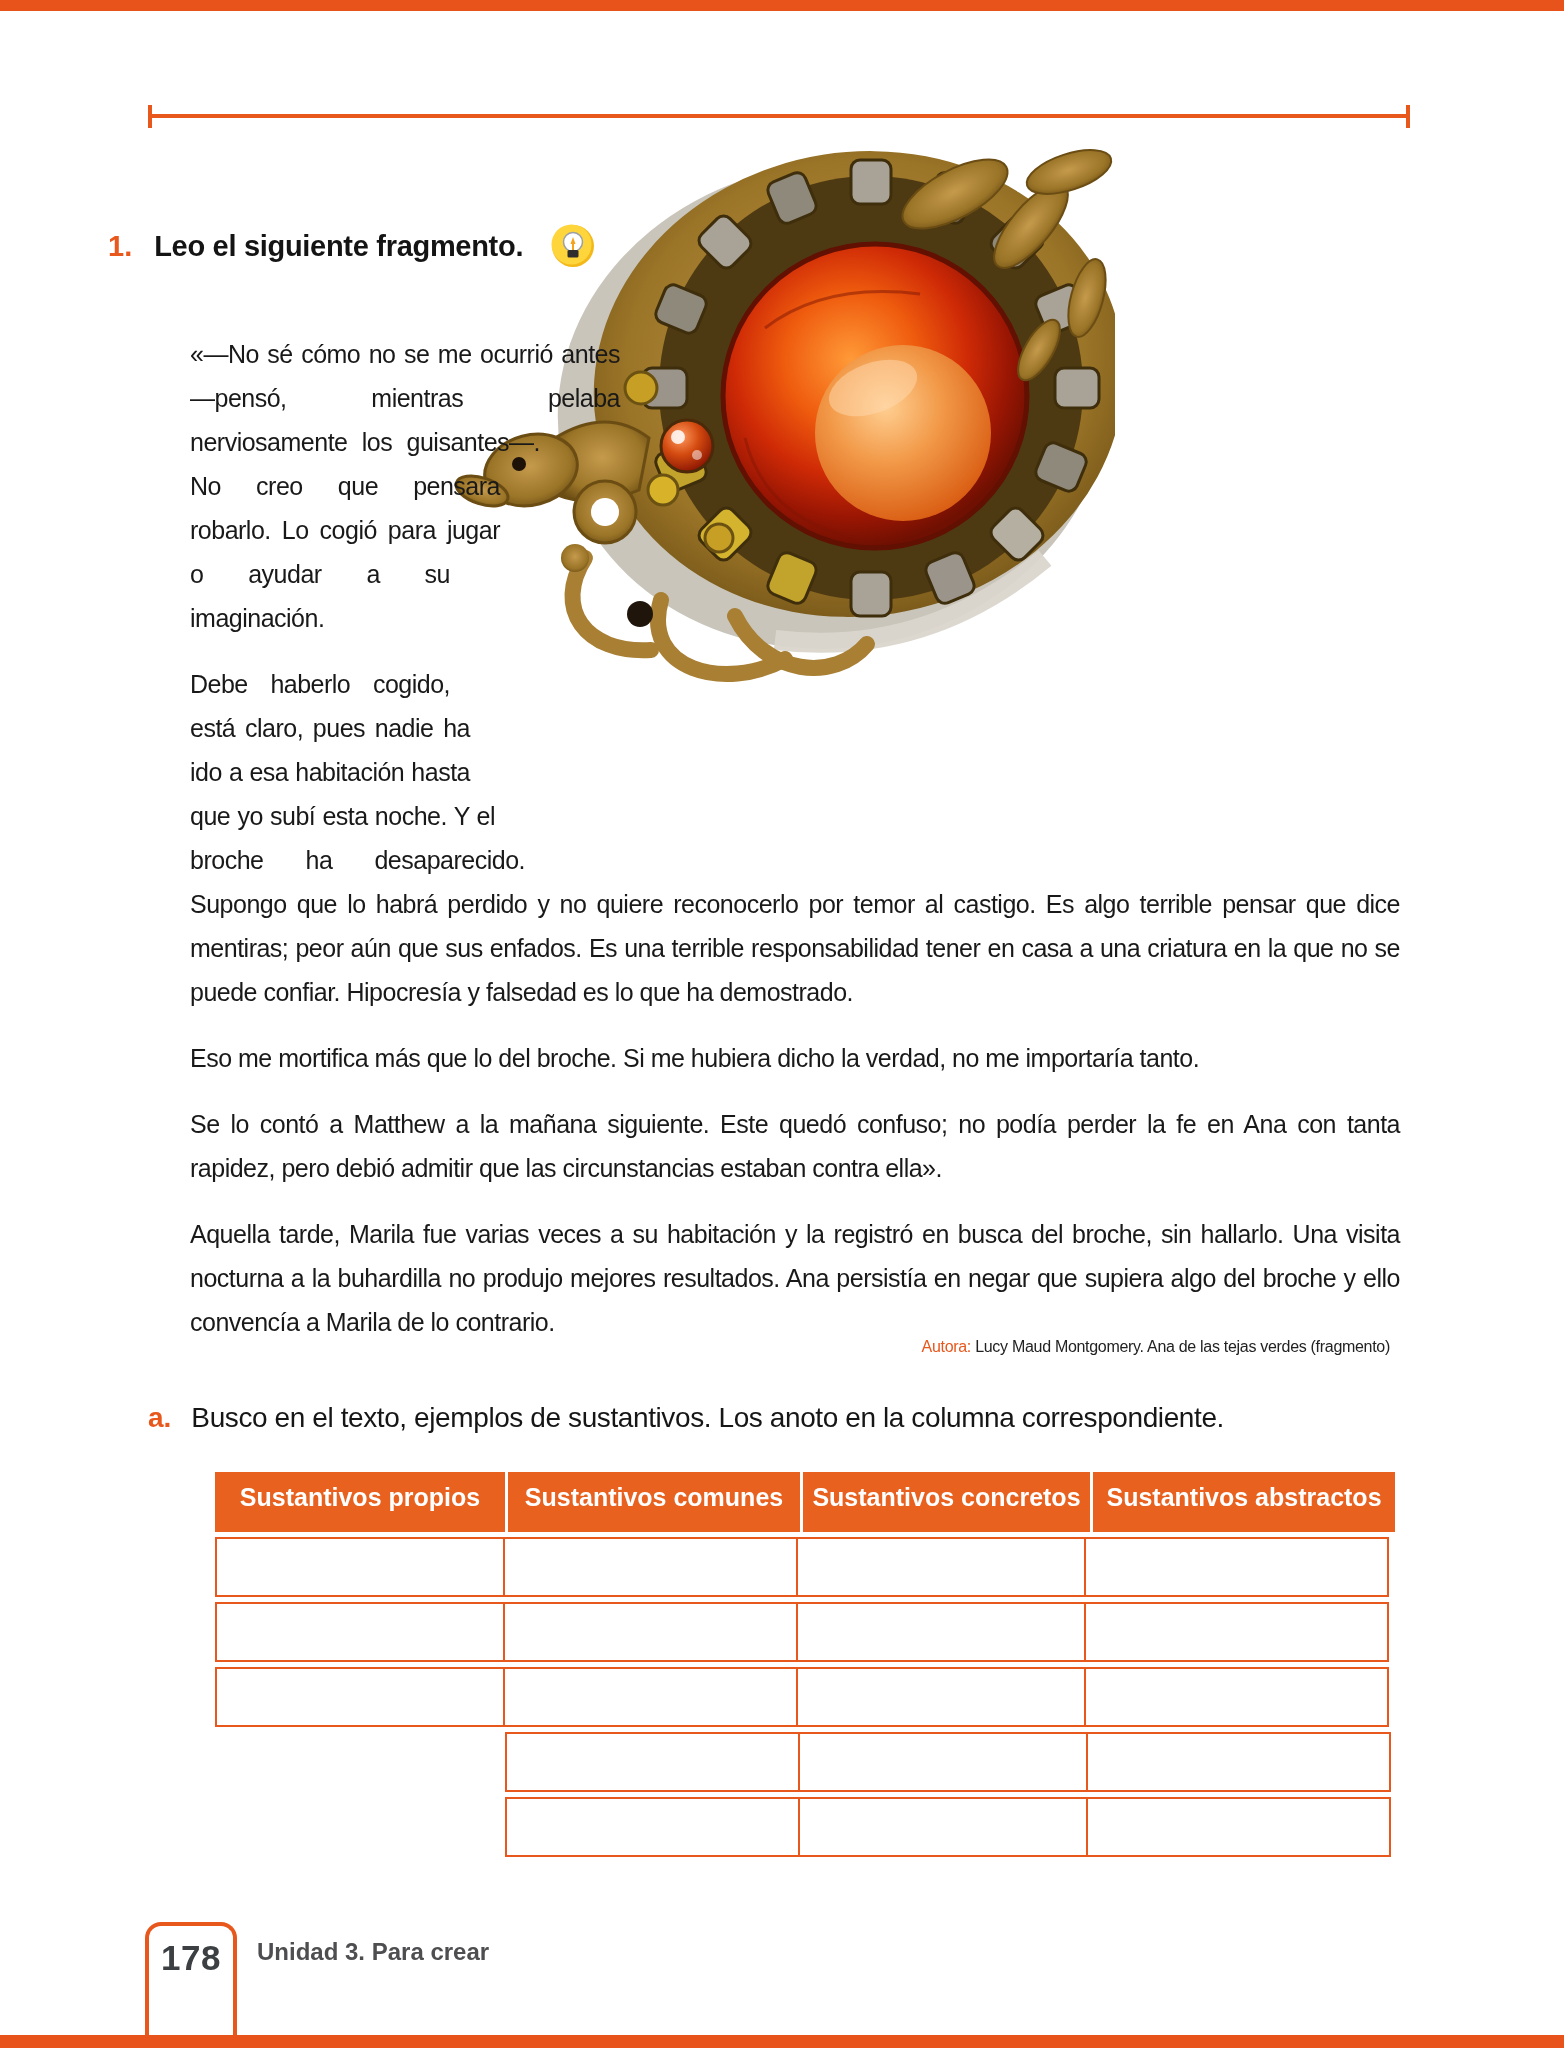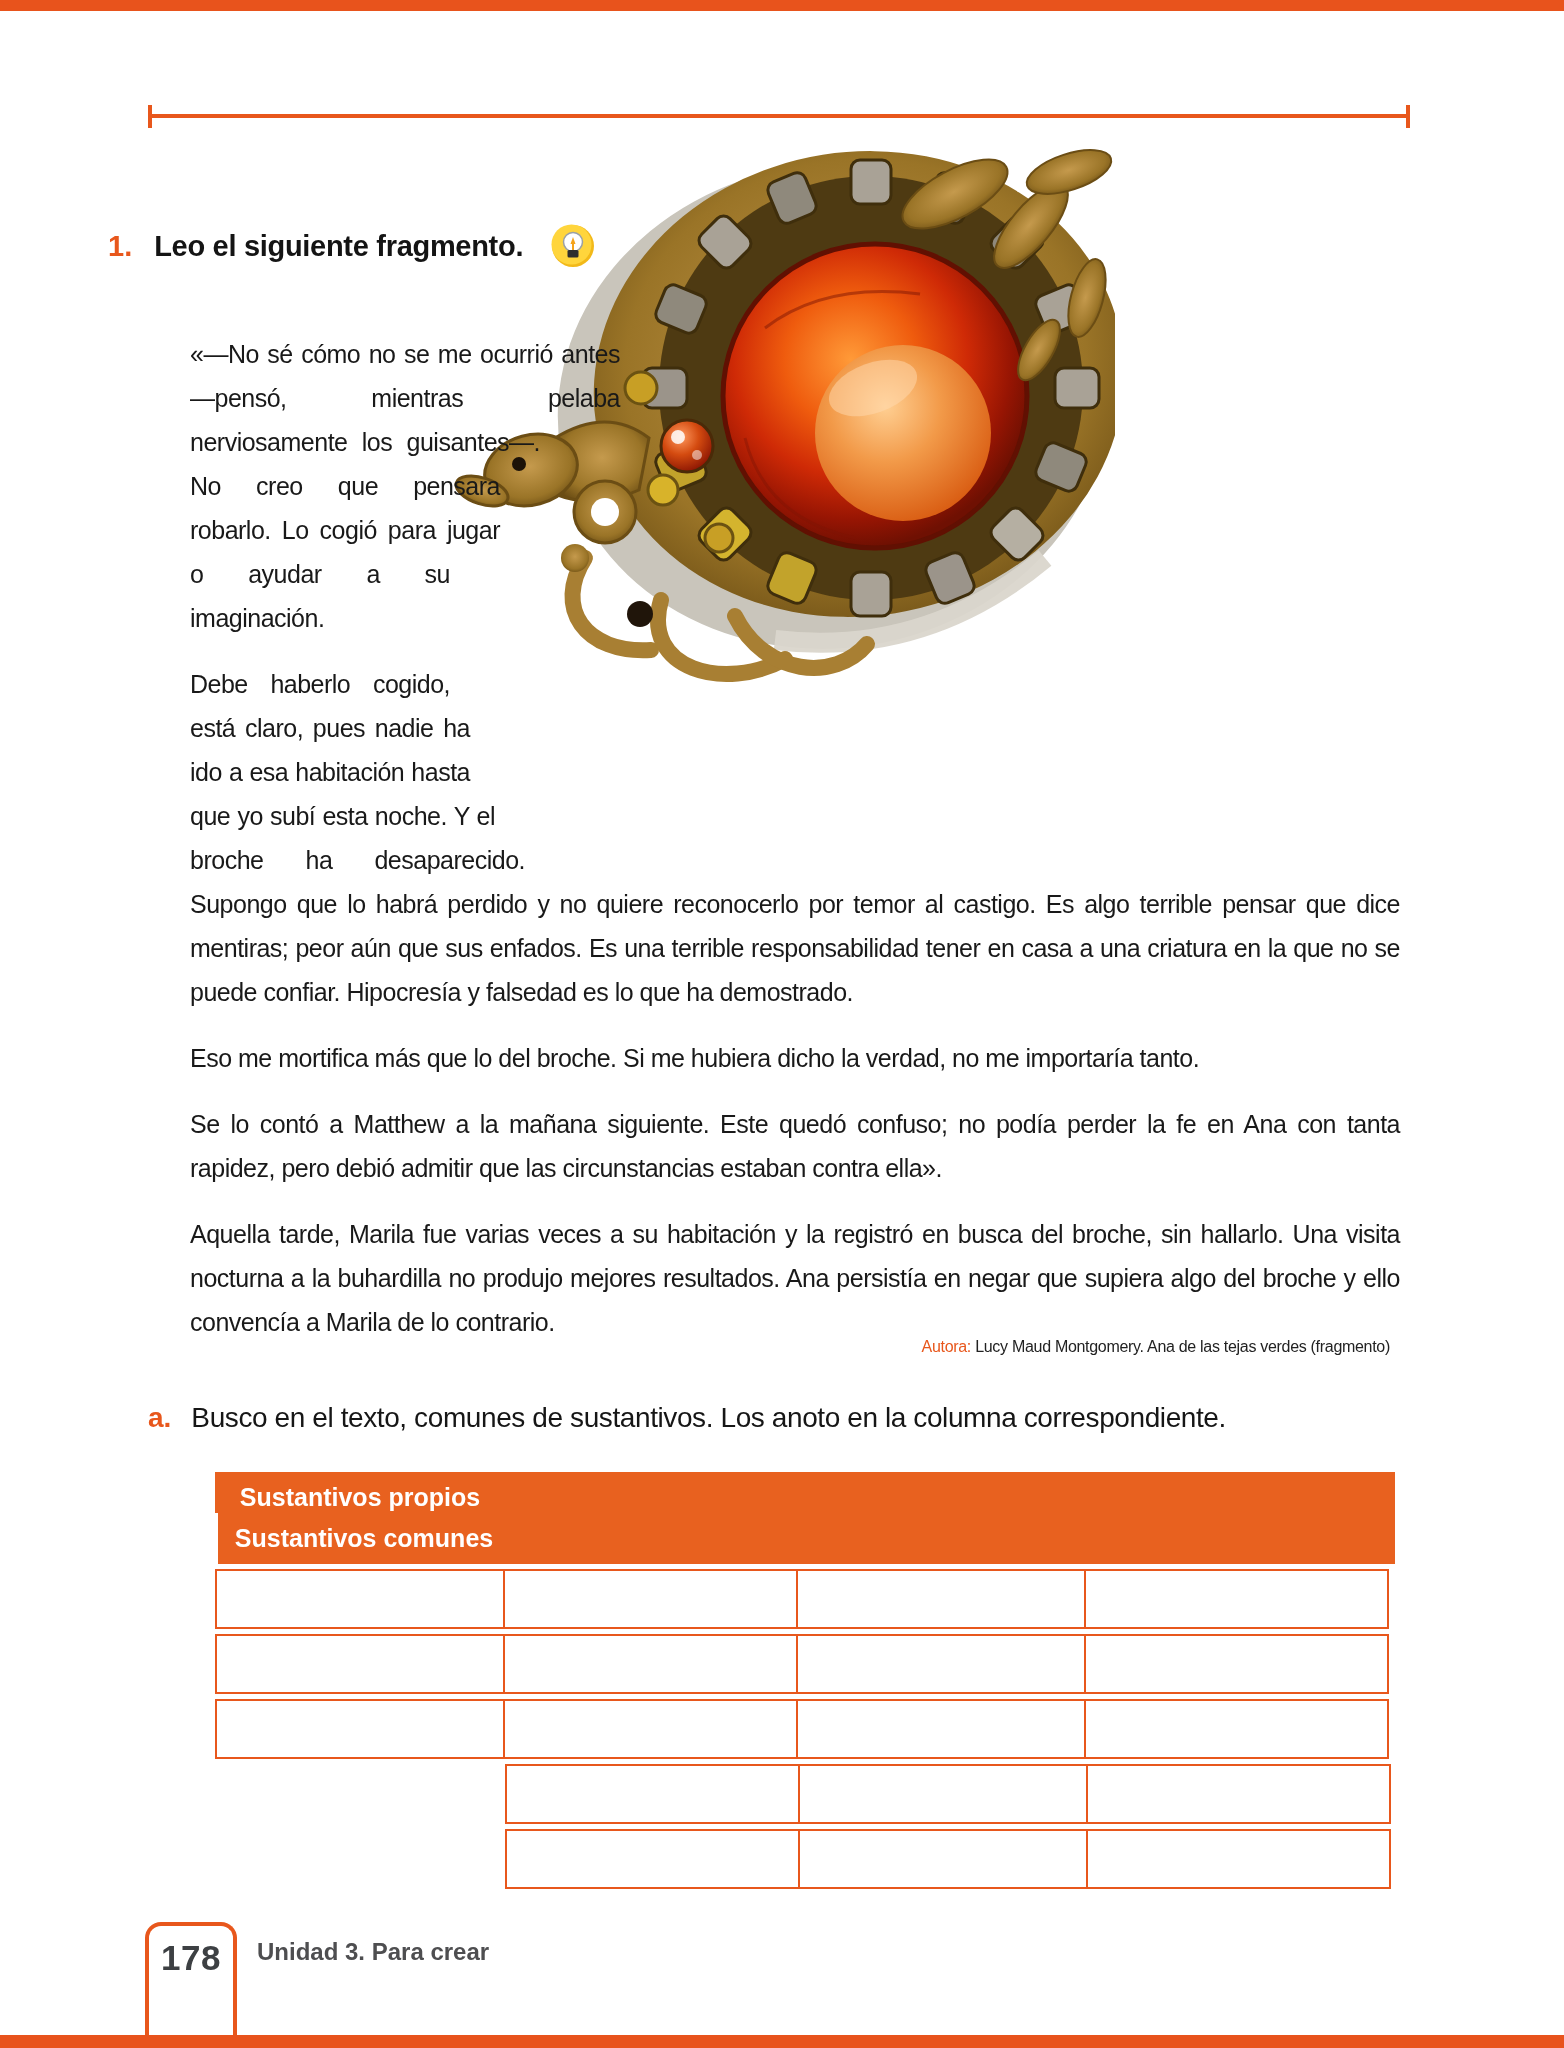--- a/index.html
+++ b/index.html
@@ -37,21 +37,21 @@
   .brooch{position:absolute;left:435px;top:138px;width:680px;height:560px;z-index:1;}
   
   .attrib{position:absolute;right:174px;top:1338px;font-size:16px;letter-spacing:-0.3px;color:#222;z-index:2;}
   .attrib .al{color:#E8571C;}
   
   .itemA{position:absolute;left:148px;top:1402px;display:flex;align-items:baseline;z-index:2;}
   .itemA .letter{color:#E8571C;font-weight:bold;font-size:28px;margin-right:20px;}
   .itemA .lab{color:#161616;font-size:28px;letter-spacing:-0.4px;}
   
   .stable{position:absolute;left:215px;top:1472px;width:1180px;z-index:2;}
-  .thead{display:flex;background:#E8611F;height:92px;box-sizing:border-box;flex-direction:column;}
+  .thead{display:flex;background:#E8611F;height:60px;box-sizing:border-box;}
   .th{box-sizing:border-box;color:#fff;font-weight:bold;font-size:25px;line-height:31px;
       text-align:center;padding-top:10px;}
   .th+.th{border-left:3px solid #ffffff;}
   .th.c1{width:290px;} .th.c2{width:295px;} .th.c3{width:290px;} .th.c4{width:305px;}
   .trow{display:flex;margin-top:5px;}
   .trow.partial{margin-left:290px;}
   .td{box-sizing:border-box;height:60px;background:#fff;border:2px solid #E8571C;}
   .td+.td{margin-left:-2px;}
   .td.c1{width:290px;} .td.c2{width:295px;} .td.c3{width:290px;} .td.c4{width:305px;}
   
@@ -195,21 +195,21 @@
     <p>Debe haberlo cogido, está claro, pues nadie ha ido a esa habitación hasta que yo subí esta noche. Y el broche ha desaparecido. Supongo que lo habrá perdido y no quiere reconocerlo por temor al castigo. Es algo terrible pensar que dice mentiras; peor aún que sus enfados. Es una terrible responsabilidad tener en casa a una criatura en la que no se puede confiar. Hipocresía y falsedad es lo que ha demostrado.</p>
     <p>Eso me mortifica más que lo del broche. Si me hubiera dicho la verdad, no me importaría tanto.</p>
     <p>Se lo contó a Matthew a la mañana siguiente. Este quedó confuso; no podía perder la fe en Ana con tanta rapidez, pero debió admitir que las circunstancias estaban contra ella».</p>
     <p>Aquella tarde, Marila fue varias veces a su habitación y la registró en busca del broche, sin hallarlo. Una visita nocturna a la buhardilla no produjo mejores resultados. Ana persistía en negar que supiera algo del broche y ello convencía a Marila de lo contrario.</p>
   </div>
 
   <div class="attrib"><span class="al">Autora:</span><span> Lucy Maud Montgomery. Ana de las tejas verdes (fragmento)</span></div>
 
   <div class="itemA">
     <span class="letter">a.</span>
-    <span class="lab">Busco en el texto, comunes de sustantivos. Los anoto en la columna correspondiente.</span>
+    <span class="lab">Busco en el texto, ejemplos de sustantivos. Los anoto en la columna correspondiente.</span>
   </div>
 
   <div class="stable">
     <div class="thead">
       <div class="th c1">Sustantivos propios</div>
       <div class="th c2">Sustantivos comunes</div>
       <div class="th c3">Sustantivos concretos</div>
       <div class="th c4">Sustantivos abstractos</div>
     </div>
     <div class="trow">

